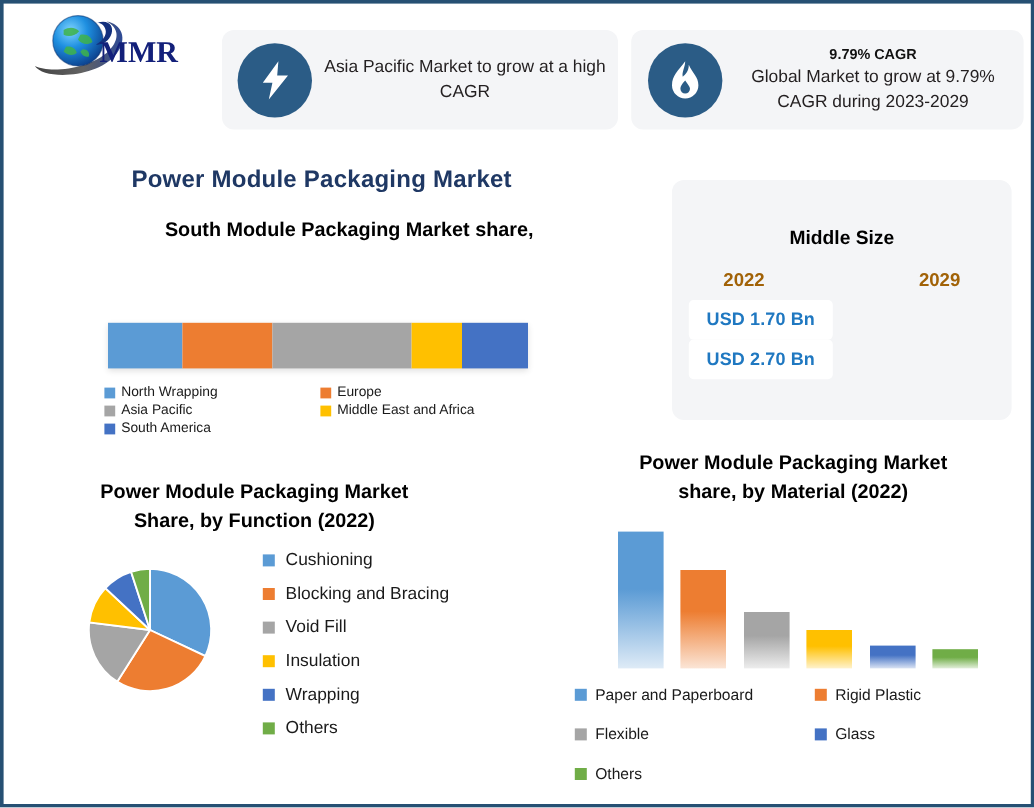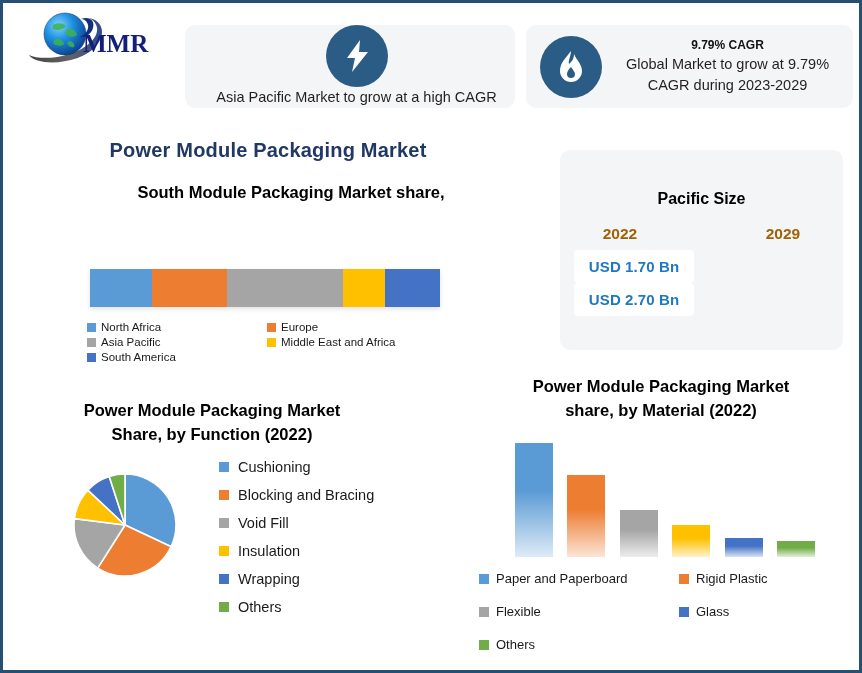--- a/index.html
+++ b/index.html
@@ -25,21 +25,21 @@
   }
   #logo svg { display: block; }
 
   .hdr-card {
     position: absolute;
     background: #f4f5f7;
     border-radius: 10px;
     display: flex;
     align-items: center;
   }
-  #hdr-card-apac { left: 182px; top: 22px; width: 330px; height: 83px; padding-left: 13px; flex-direction: column; }
+  #hdr-card-apac { left: 182px; top: 22px; width: 330px; height: 83px; padding-left: 13px; }
   #hdr-card-cagr { left: 523px; top: 22px; width: 327px; height: 83px; padding-left: 14px; }
 
   .hdr-icon {
     flex: 0 0 auto;
     width: 62px; height: 62px;
     border-radius: 50%;
     background: #2b5c86;
     display: flex; align-items: center; justify-content: center;
   }
   .hdr-text {
@@ -238,21 +238,21 @@
     <div id="region-bar">
         <span style="width: 17.7%; background: rgb(91, 155, 213);"></span>
         <span style="width: 21.4%; background: rgb(237, 125, 49);"></span>
         <span style="width: 33.2%; background: rgb(165, 165, 165);"></span>
         <span style="width: 12%; background: rgb(255, 192, 0);"></span>
         <span style="width: 15.7%; background: rgb(68, 114, 196);"></span>
       </div>
     <div id="region-legend">
         <div class="lg-item">
           <span class="lg-sw" style="background: rgb(91, 155, 213);"></span>
-          <span>North Africa</span>
+          <span>North Wrapping</span>
         </div>
         <div class="lg-item">
           <span class="lg-sw" style="background: rgb(237, 125, 49);"></span>
           <span>Europe</span>
         </div>
         <div class="lg-item">
           <span class="lg-sw" style="background: rgb(165, 165, 165);"></span>
           <span>Asia Pacific</span>
         </div>
         <div class="lg-item">
@@ -262,21 +262,21 @@
         <div class="lg-item">
           <span class="lg-sw" style="background: rgb(68, 114, 196);"></span>
           <span>South America</span>
         </div>
       </div>
   </div>
 
   <div id="size-panel">
     <div id="size-title">
       <br>
-      <span>Pacific Size</span>
+      <span>Middle Size</span>
     </div>
     <div id="size-years">
       <span>2022</span>
       <span>2029</span>
     </div>
     <div id="size-values">
       <div class="size-box">USD 1.70 Bn</div>
       <div class="size-box">USD 2.70 Bn</div>
     </div>
   </div>

